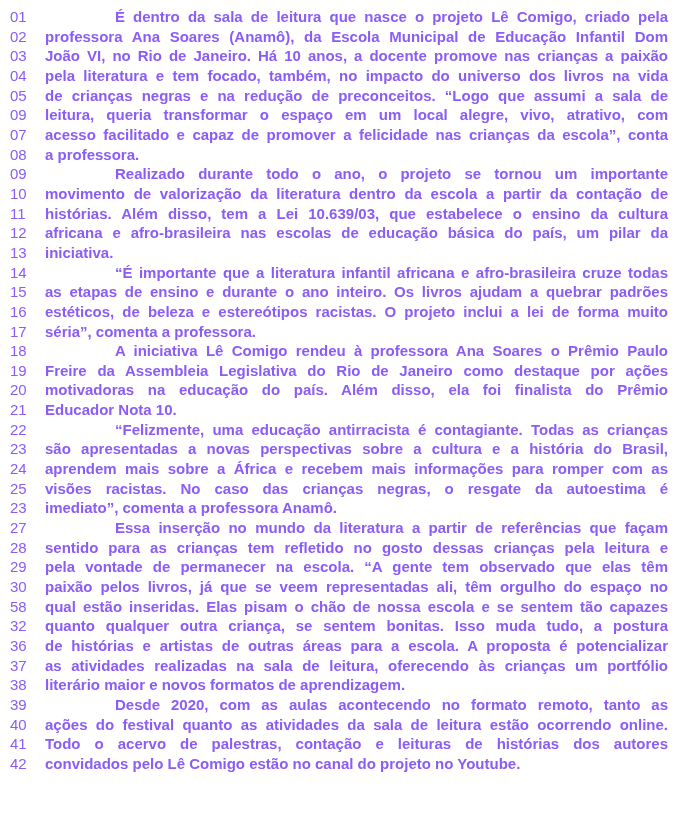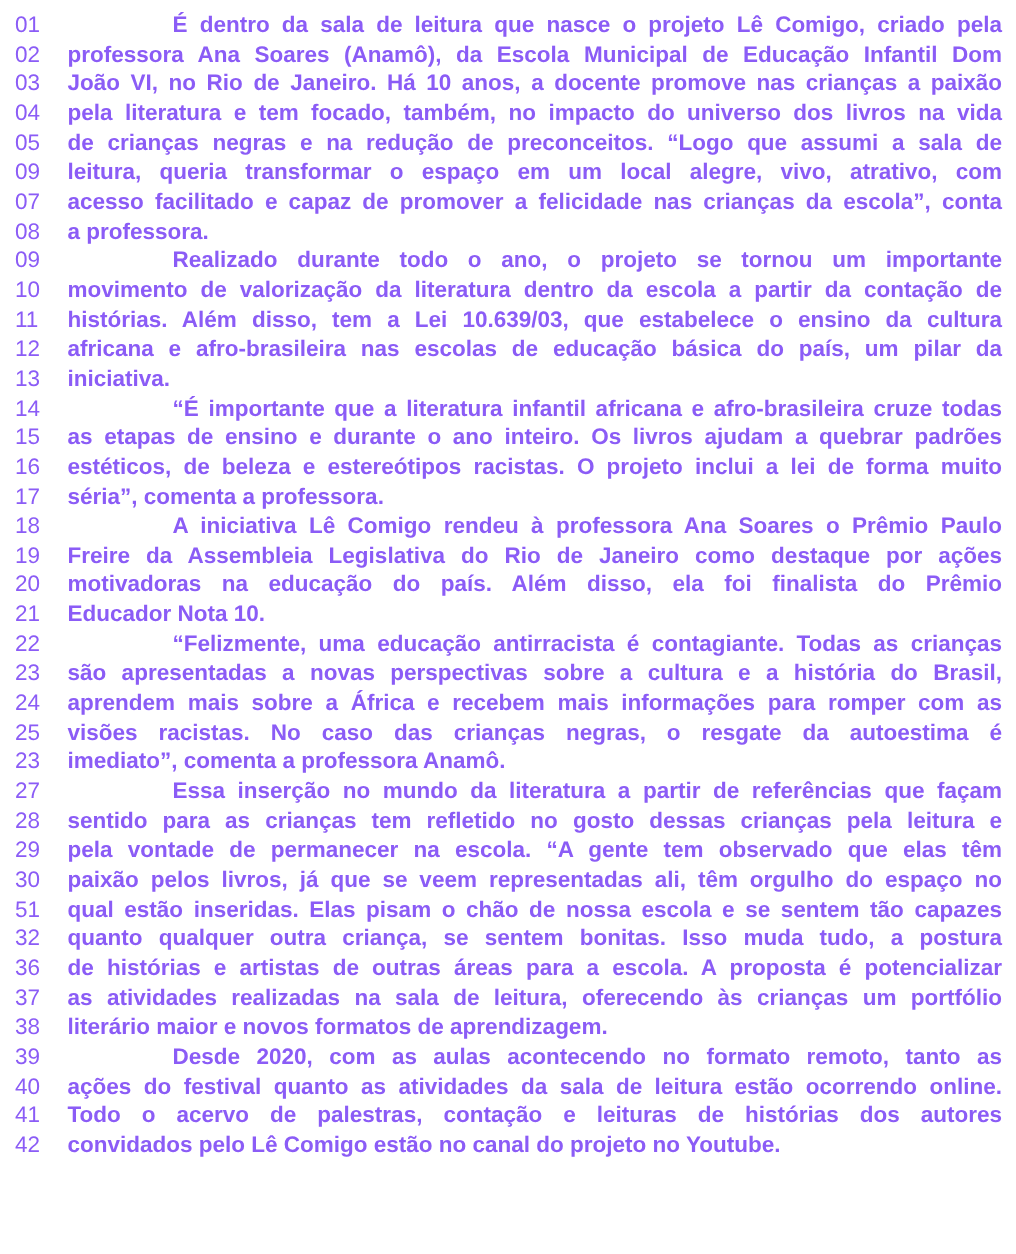--- a/index.html
+++ b/index.html
@@ -188,21 +188,21 @@
     <span class="num">29</span>
     <div class="text justify">pela vontade de permanecer na escola. “A gente tem observado que elas têm</div>
   </div>
 
   <div class="row">
     <span class="num">30</span>
     <div class="text justify">paixão pelos livros, já que se veem representadas ali, têm orgulho do espaço no</div>
   </div>
 
   <div class="row">
-    <span class="num">51</span>
+    <span class="num">58</span>
     <div class="text justify">qual estão inseridas. Elas pisam o chão de nossa escola e se sentem tão capazes</div>
   </div>
 
   <div class="row">
     <span class="num">32</span>
     <div class="text justify">quanto qualquer outra criança, se sentem bonitas. Isso muda tudo, a postura</div>
   </div>
 
 
 

